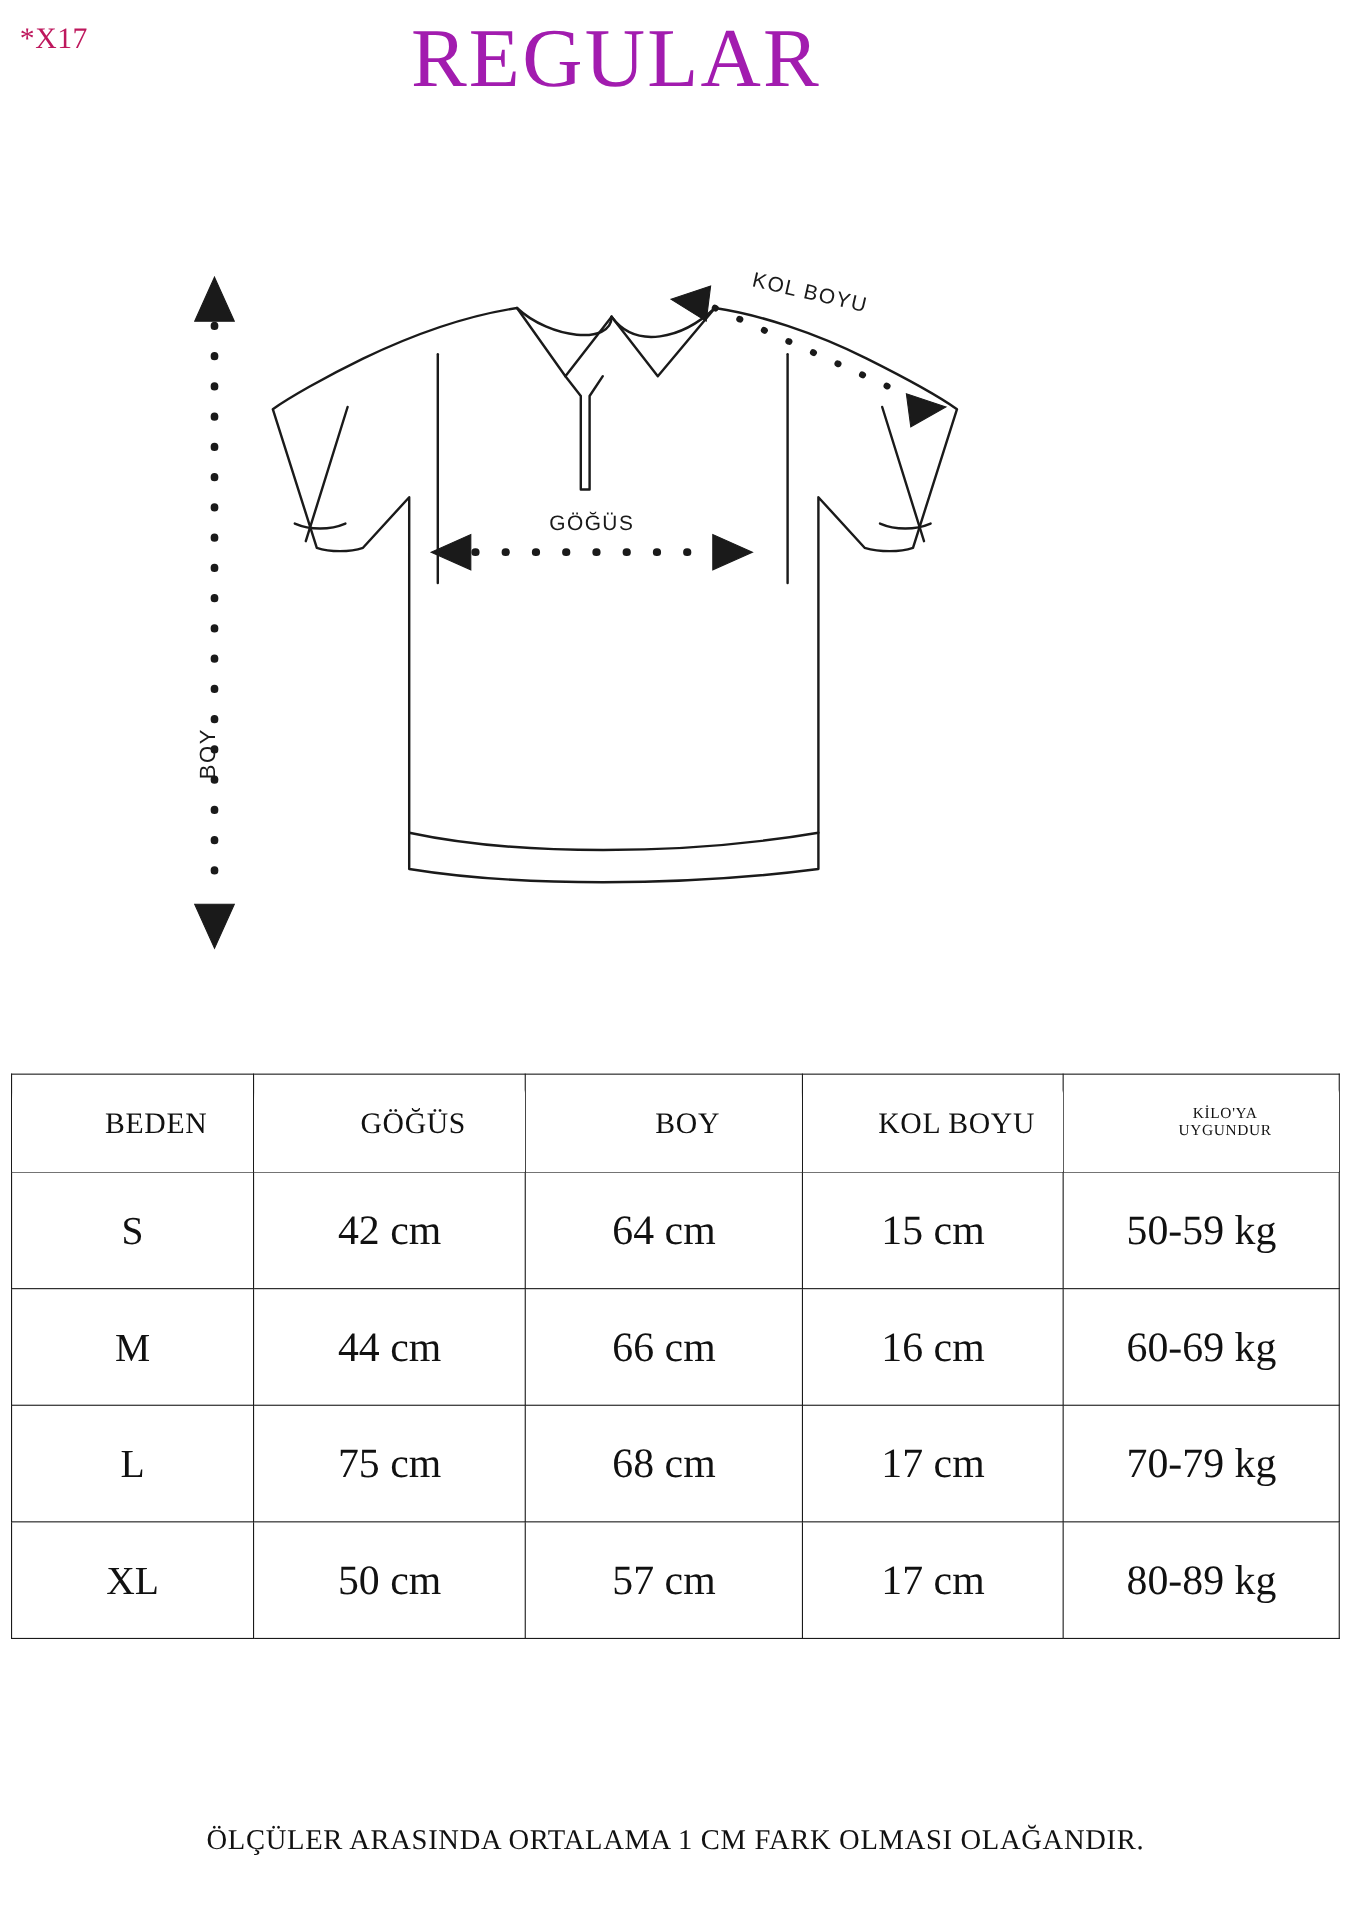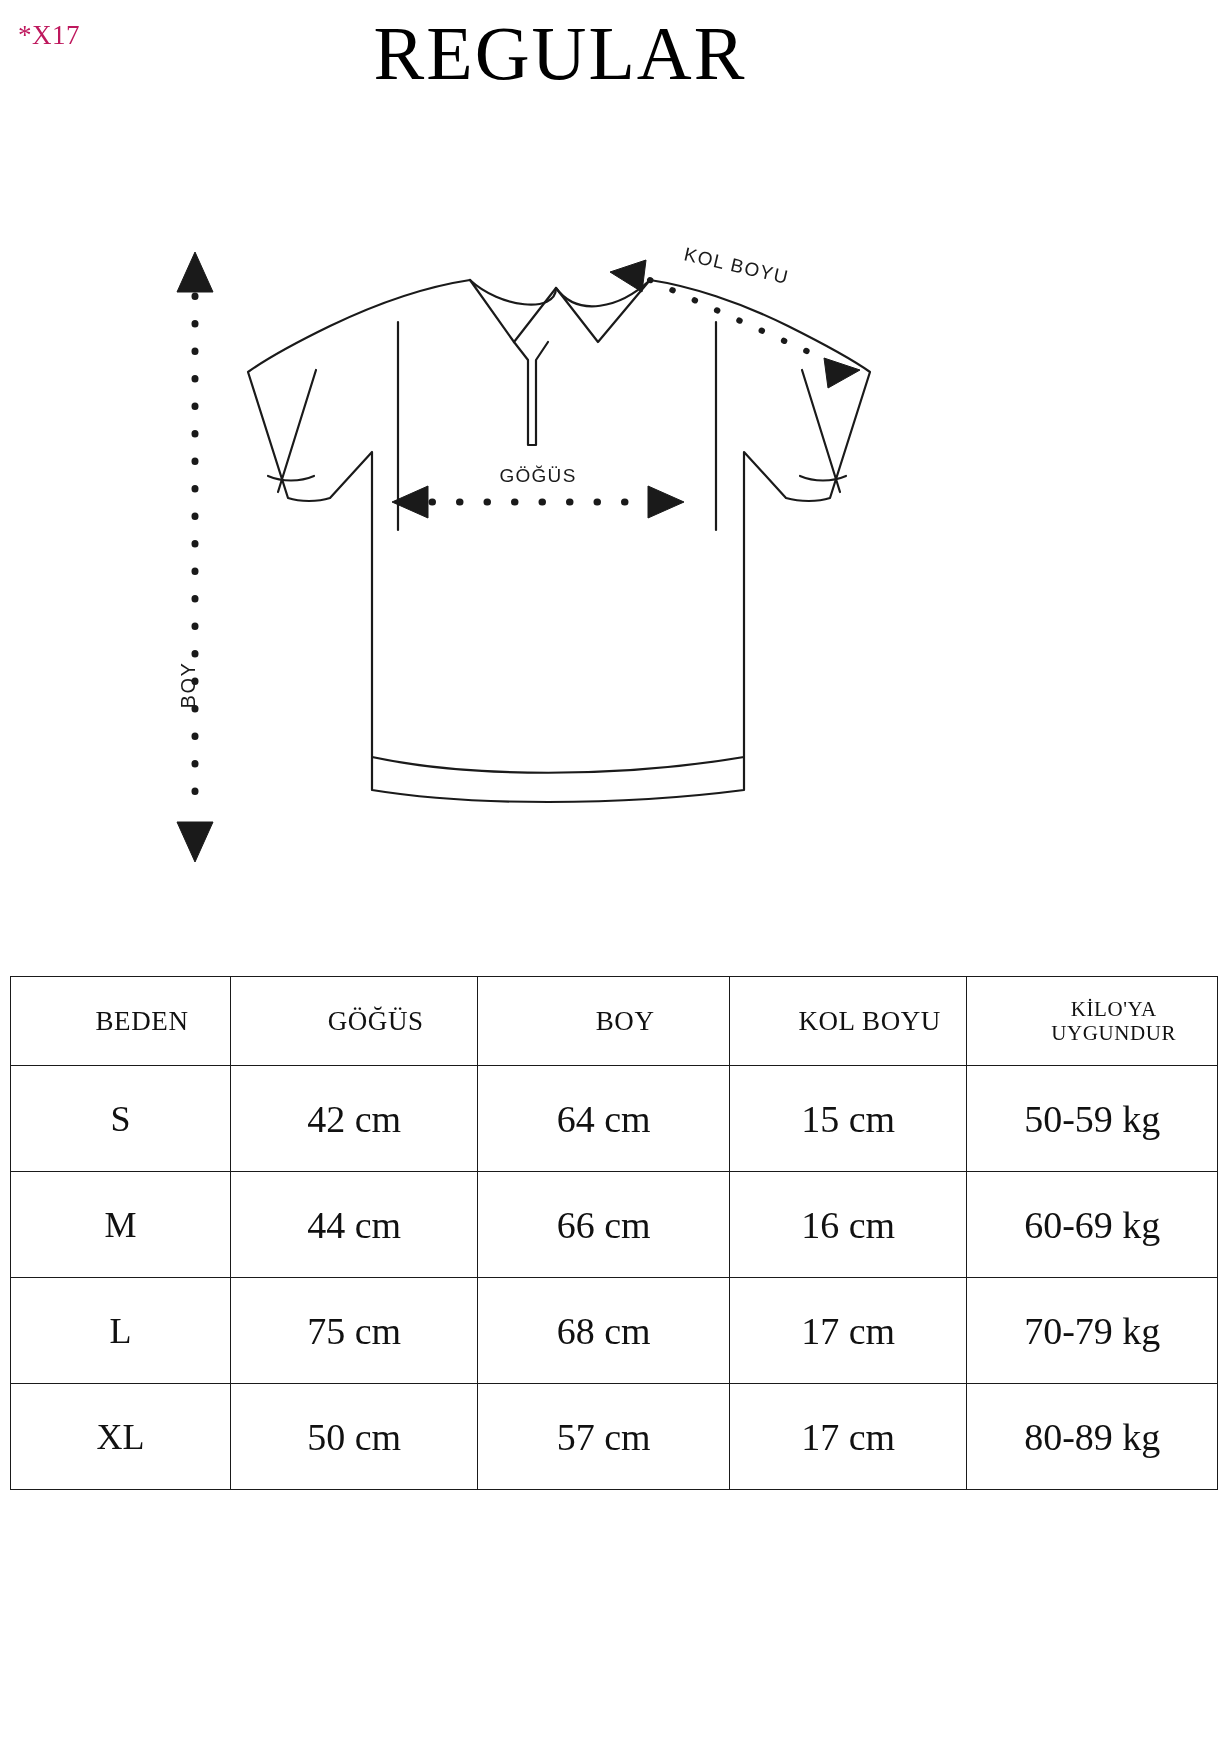--- a/index.html
+++ b/index.html
@@ -34,21 +34,21 @@
   }
   .main-title {
     position: absolute;
     left: 0;
     top: 10px;
     width: 1120px;
     text-align: center;
     font-family: "Liberation Serif", serif;
     font-size: 76px;
     letter-spacing: 2px;
-    color: #000000;
+    color: #a21caf;
   }
 
   
   .illustration {
     position: absolute;
     left: 0;
     top: 230px;
     width: 1228px;
     height: 700px;
   }
@@ -80,21 +80,21 @@
     border-top-left-radius: 22px;
     border-top-right-radius: 22px;
     position: relative;
   }
   
   table.size-table thead th {
     background: #ffffff;
     padding-left: 44px;
   }
   table.size-table thead th.small {
-    font-size: 21px;
+    font-size: 14px;
     line-height: 1.15;
   }
   table.size-table tbody td {
     height: 103px;
     font-size: 38px;
     vertical-align: middle;
   }
   table.size-table tbody td.beden {
     font-size: 36px;
   }
@@ -245,14 +245,15 @@
           <td class="beden">XL</td>
           <td>50 cm</td>
           <td>57 cm</td>
           <td>17 cm</td>
           <td>80-89 kg</td>
         </tr>
       </tbody>
     </table>
   </div>
 
+  <div class="footer-note">ÖLÇÜLER ARASINDA ORTALAMA 1 CM FARK OLMASI OLAĞANDIR.</div>
 
 </div>
 
 </body></html>

